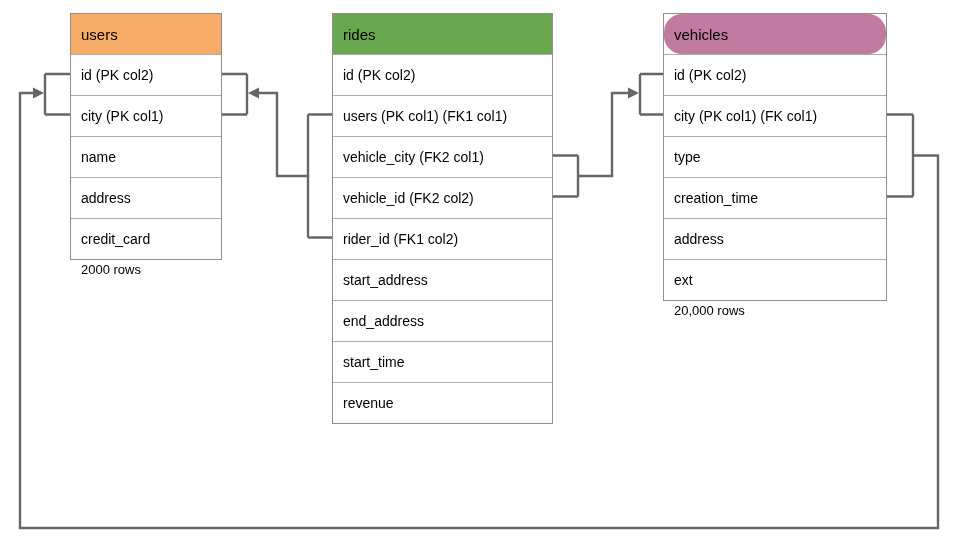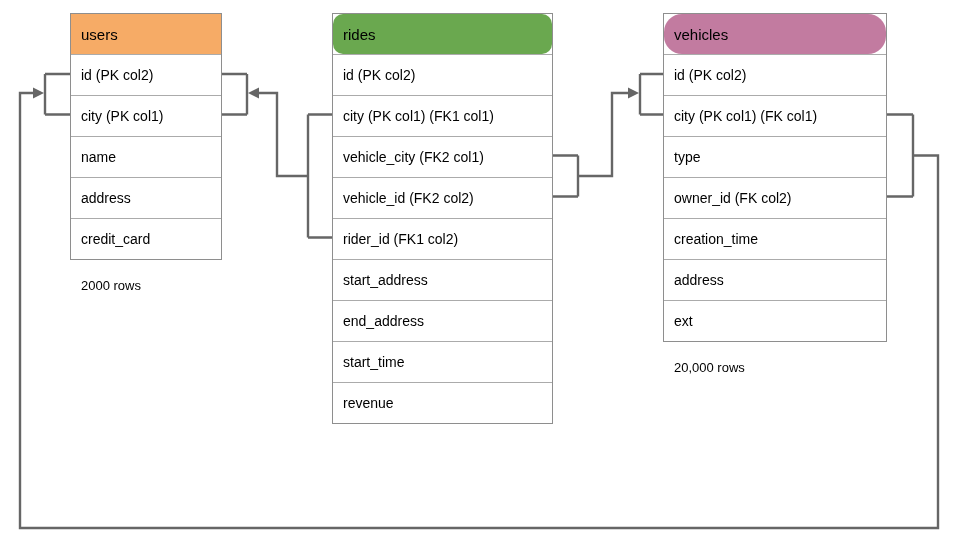--- a/index.html
+++ b/index.html
@@ -14,21 +14,21 @@
   .box{box-sizing:border-box;width:100%;border:1px solid #8e8e8e;background:#fff;}
   .thead{
     box-sizing:border-box;height:40px;display:flex;align-items:center;
     padding:0 10px;font-size:15px;line-height:1;white-space:nowrap;
   }
   .trow{
     box-sizing:border-box;height:41px;display:flex;align-items:center;
     padding:0 10px;font-size:14px;line-height:1;white-space:nowrap;
     border-top:1px solid #ababab;background:#fff;
   }
-  .caption{margin-top:18px;padding-left:11px;font-size:13px;white-space:nowrap;}
+  .caption{margin-top:2px;padding-left:11px;font-size:13px;white-space:nowrap;}
 </style>
 </head>
 <body>
 
 <div class="canvas">
 
   <svg class="wires" viewBox="0 0 960 540">
 
     <path fill="none" stroke-width="2.4" d="M887 114.5 H913 M887 196.5 H913 M913 114.5 V196.5 M913 155.5 H938 V528 H20 V93 H33 M70 74 H45 M70 114.5 H45 M45 74 V114.5" stroke="#666666"></path>
     <polygon points="44,93 33,87.5 33,98.5" fill="#666666"></polygon>
@@ -47,40 +47,39 @@
       <div class="trow">city (PK col1)</div>
       <div class="trow">name</div>
       <div class="trow">address</div>
       <div class="trow">credit_card</div>
     </div>
     <div class="caption">2000 rows</div>
   </div>
 
   <div class="table" style="left:332px;top:13px;width:221px;">
     <div class="box">
-      <div class="thead" style="background-color: rgb(106, 168, 79); border-radius: 10px;">rides</div>
+      <div class="thead" style="background-color: rgb(106, 168, 79);">rides</div>
       <div class="trow">id (PK col2)</div>
-      <div class="trow">city (PK col1) (FK1 col1)</div>
+      <div class="trow">users (PK col1) (FK1 col1)</div>
       <div class="trow">vehicle_city (FK2 col1)</div>
       <div class="trow">vehicle_id (FK2 col2)</div>
       <div class="trow">rider_id (FK1 col2)</div>
       <div class="trow">start_address</div>
       <div class="trow">end_address</div>
       <div class="trow">start_time</div>
       <div class="trow">revenue</div>
     </div>
   </div>
 
   <div class="table" style="left:663px;top:13px;width:224px;">
     <div class="box">
       <div class="thead" style="background-color: rgb(194, 123, 160); border-radius: 18px;">vehicles</div>
       <div class="trow">id (PK col2)</div>
       <div class="trow">city (PK col1) (FK col1)</div>
       <div class="trow">type</div>
-      <div class="trow">owner_id (FK col2)</div>
       <div class="trow">creation_time</div>
       <div class="trow">address</div>
       <div class="trow">ext</div>
     </div>
     <div class="caption">20,000 rows</div>
   </div>
 
 </div>
 
 </body></html>

